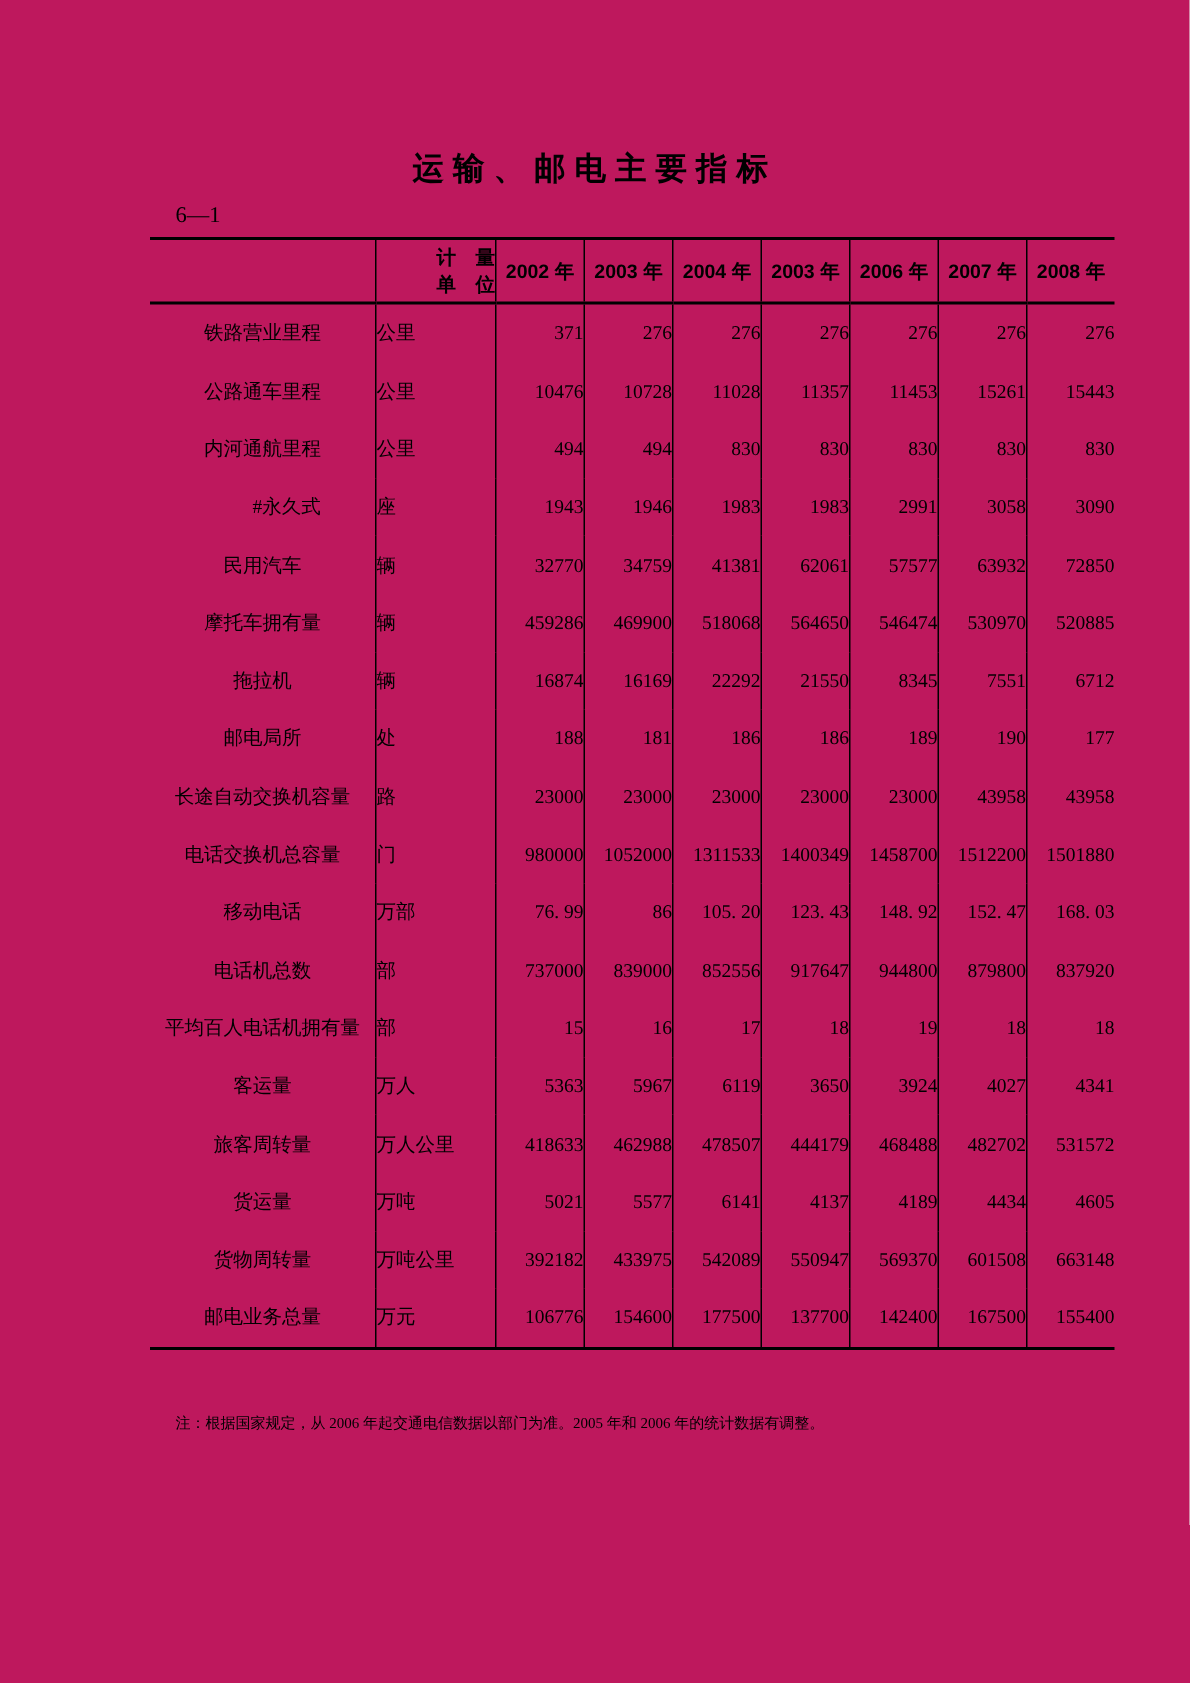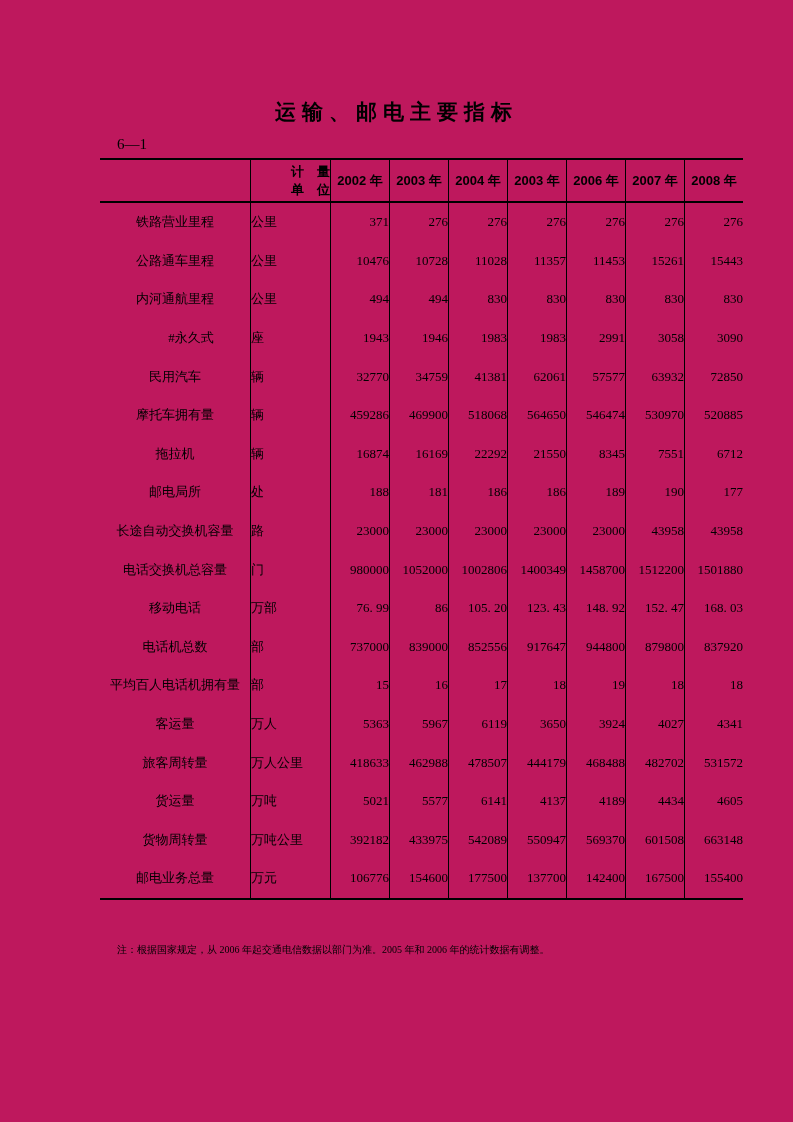--- a/index.html
+++ b/index.html
@@ -222,21 +222,21 @@
           <td class="value">23000</td>
           <td class="value">23000</td>
           <td class="value">43958</td>
           <td class="value">43958</td>
         </tr>
         <tr>
           <td class="indicator">电话交换机总容量</td>
           <td class="unit">门</td>
           <td class="value">980000</td>
           <td class="value">1052000</td>
-          <td class="value">1002806</td>
+          <td class="value">1311533</td>
           <td class="value">1400349</td>
           <td class="value">1458700</td>
           <td class="value">1512200</td>
           <td class="value">1501880</td>
         </tr>
         <tr>
           <td class="indicator">移动电话</td>
           <td class="unit">万部</td>
           <td class="value">76. 99</td>
           <td class="value">86</td>

